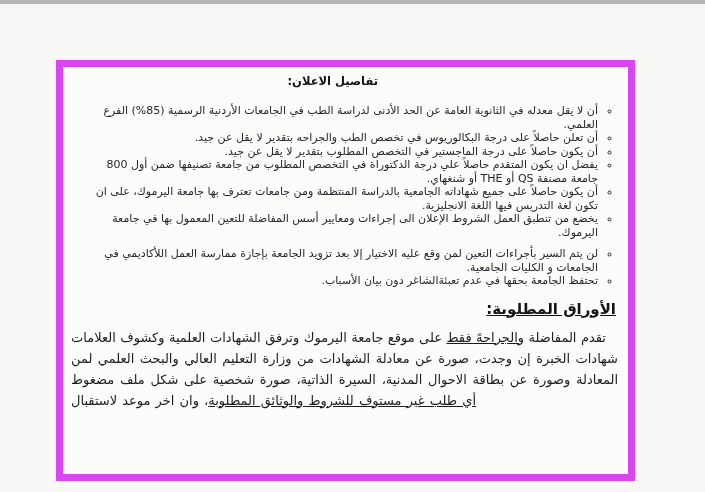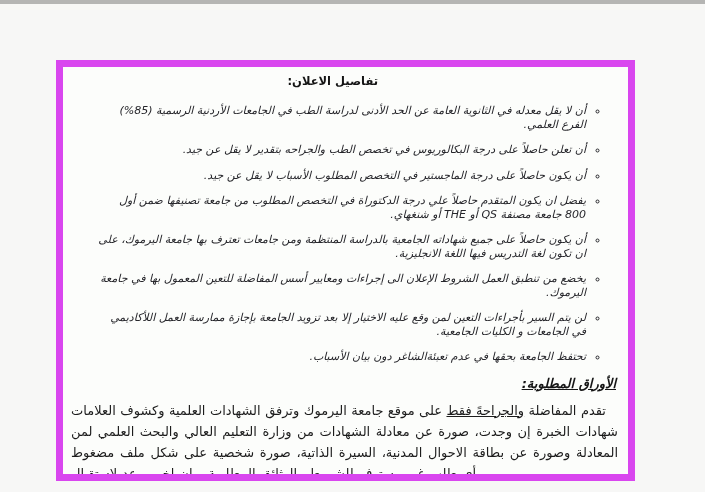--- a/index.html
+++ b/index.html
@@ -29,25 +29,25 @@
     margin: 10px 0 0 0; padding: 0 16px 0 0;
     list-style: disc;
     font-size: 11px; line-height: 13.5px;
   }
   .main-list li { padding-left: 10px; }
   .conditions {
     margin: 16px 0 0 0; padding: 0 20px 0 6px;
     list-style: circle;
     font-size: 11px; line-height: 13.5px;
   }
-  .conditions li { margin: 12px; padding-left: 6px; font-style: italic; }
+  .conditions li { margin: 0; padding-left: 6px; }
   .conditions li:nth-child(7) { margin-top: 8px; }
   .docs-heading {
     margin: 12px 2px 0 0;
-    font-size: 13px; font-weight: bold; color: #151515; font-style: italic;
+    font-size: 15px; font-weight: bold; color: #151515;
   }
   .docs-heading .u { text-decoration: underline; }
   .docs-para {
     margin: 9px 0 0 0;
     font-family: "DejaVu Serif", "DejaVu Sans", serif;
     font-size: 13px; line-height: 21px; color: #1c1c1c;
   }
   .para-line {
     text-align: justify; text-align-last: justify;
     height: 21px; overflow: hidden;
@@ -62,21 +62,21 @@
 <div class="top-bar"></div>
 
 <div class="panel">
 
   <div class="details-heading">تفاصيل الاعلان:</div>
 
 
   <ul class="conditions">
     <li>أن لا يقل معدله في الثانوية العامة عن الحد الأدنى لدراسة الطب في الجامعات الأردنية الرسمية (85%) الفرع العلمي.</li>
     <li>أن تعلن حاصلاً على درجة البكالوريوس في تخصص الطب والجراحه بتقدير لا يقل عن جيد.</li>
-    <li>أن يكون حاصلاً على درجة الماجستير في التخصص المطلوب الأسباب لا يقل عن جيد.</li>
+    <li>أن يكون حاصلاً على درجة الماجستير في التخصص المطلوب بتقدير لا يقل عن جيد.</li>
     <li>يفضل ان يكون المتقدم حاصلاً علي درجة الدكتوراة في التخصص المطلوب من جامعة تصنيفها ضمن أول 800 جامعة مصنفة QS أو THE أو شنغهاي.</li>
     <li>أن يكون حاصلاً على جميع شهاداته الجامعية بالدراسة المنتظمة ومن جامعات تعترف بها جامعة اليرموك، على ان تكون لغة التدريس فيها اللغة الانجليزية.</li>
     <li>يخضع من تنطبق العمل الشروط الإعلان الى إجراءات ومعايير أسس المفاضلة للتعين المعمول بها في جامعة اليرموك.</li>
     <li>لن يتم السير بأجراءات التعين لمن وقع عليه الاختيار إلا بعد تزويد الجامعة بإجازة ممارسة العمل اللأكاديمي في الجامعات و الكليات الجامعية.</li>
     <li>تحتفظ الجامعة بحقها في عدم تعبئةالشاغر دون بيان الأسباب.</li>
   </ul>
 
   <div class="docs-heading">
     <span class="u">الأوراق المطلوبة:</span>
   </div>

